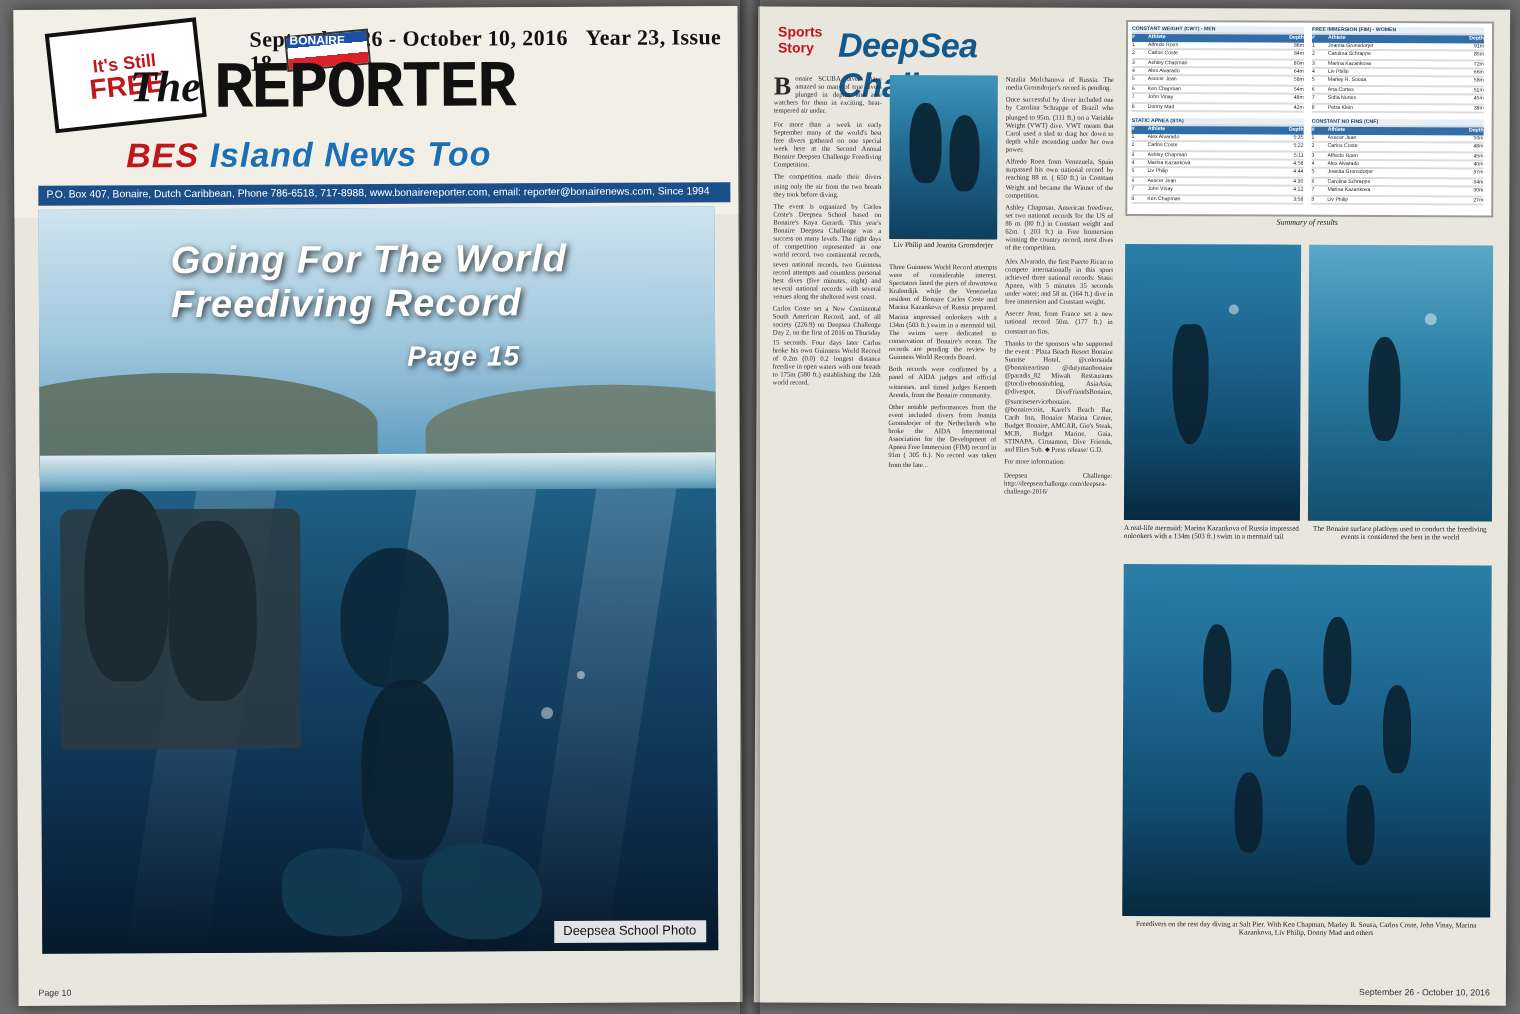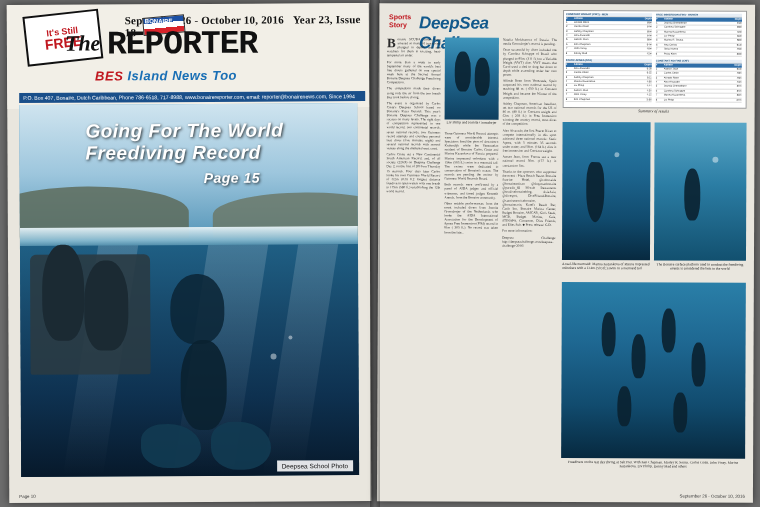--- a/index.html
+++ b/index.html
@@ -18,21 +18,21 @@
   .free-badge{position:absolute;left:18px;top:8px;width:72px;height:46px;border:2px solid #111;background:#fff;
     display:flex;flex-direction:column;align-items:center;justify-content:center;transform:rotate(-6deg);}
   .free-badge span{font-family:"Liberation Sans",sans-serif;font-weight:bold;font-size:9px;color:#c0171f;line-height:11px;}
   .dateline{position:absolute;left:118px;top:10px;font-family:"Liberation Serif",serif;font-weight:bold;font-size:11px;color:#111;letter-spacing:.2px;}
   .dateline .issue{margin-left:6px;}
   .logo{position:absolute;left:58px;top:22px;width:290px;height:46px;}
   .logo .the{position:absolute;left:0;top:4px;font-family:"Liberation Serif",serif;font-style:italic;font-weight:bold;font-size:22px;color:#111;}
   .logo .reporter{position:absolute;left:42px;top:0px;font-family:Liberation Mono, monospace;font-weight:bold;font-size:33px;letter-spacing:-1px;color:#111;}
   .logo .flag{position:absolute;left:78px;top:-10px;width:40px;height:16px;background:linear-gradient(#1b50a5 0 33%,#fff 33% 66%,#d8232a 66% 100%);transform:rotate(-5deg);border:1px solid #333;}
   .logo .flag-txt{position:absolute;left:80px;top:-8px;font-family:"Liberation Sans",sans-serif;font-size:6px;color:#fff;font-weight:bold;}
-  .tagline{position:absolute;left:56px;top:64px;font-family:"Liberation Sans",sans-serif;font-style:italic;font-weight:bold;font-size:13px;color:#1a6fb5;letter-spacing:.5px;margin-left:32px;}
+  .tagline{position:absolute;left:56px;top:64px;font-family:"Liberation Sans",sans-serif;font-style:italic;font-weight:bold;font-size:17px;color:#1a6fb5;letter-spacing:.5px;}
   .tagline .bes{color:#c0171f;}
   .contactbar{position:absolute;left:12px;top:88px;width:338px;height:10px;background:#1a4f8a;color:#fff;
     font-family:"Liberation Sans",sans-serif;font-size:5.2px;line-height:10px;padding:0 4px;white-space:nowrap;overflow:hidden;}
 
   
   .cover{position:absolute;left:12px;top:100px;width:338px;height:372px;overflow:hidden;
     background:linear-gradient(#7fb9d8 0%,#5d9cc4 22%,#2e6e92 36%,#1d5577 48%,#14405c 64%,#0d2b3f 100%);}
   .cover .sky{position:absolute;left:0;top:0;width:100%;height:34%;
     background:linear-gradient(#cfe4ef 0%,#9dc6dd 55%,#5f9cbd 100%);}
   .cover .hill{position:absolute;left:-10%;top:22%;width:60%;height:14%;background:#5d6b5a;border-radius:50% 50% 0 0;opacity:.85;}

